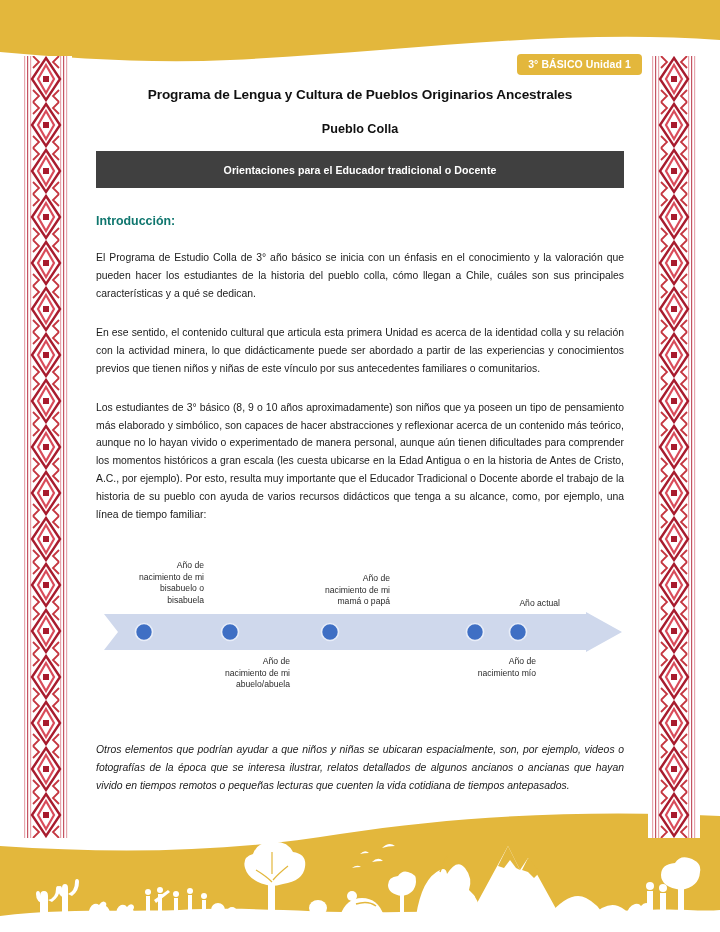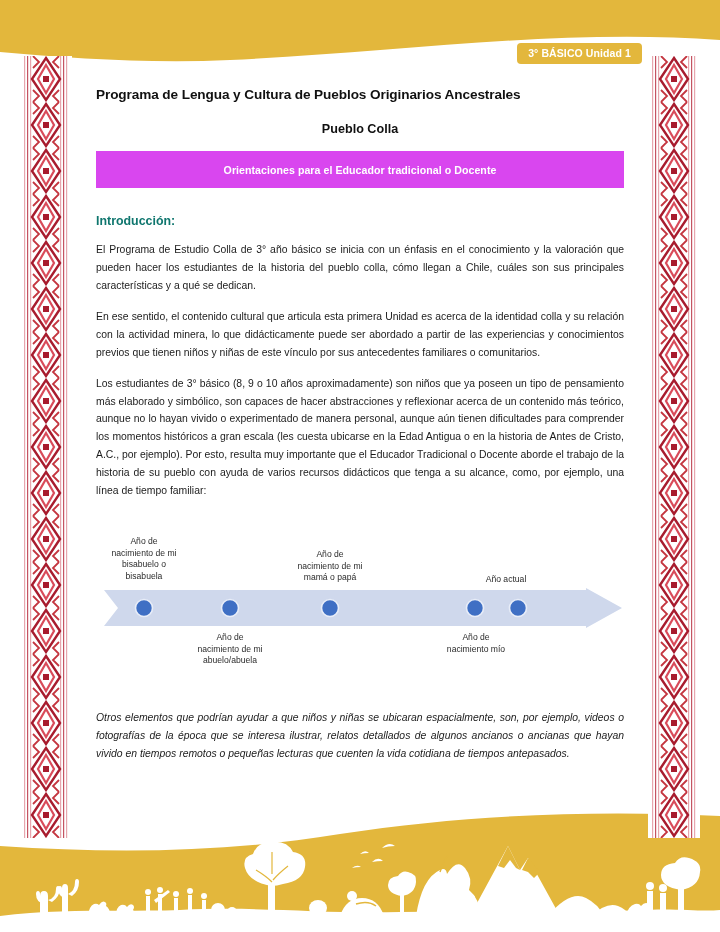--- a/index.html
+++ b/index.html
@@ -11,70 +11,70 @@
     position:relative;
   }
   .page{position:absolute;inset:0;width:720px;height:932px;overflow:hidden;background:#fff;}
 
   
   .top-band{position:absolute;left:0;top:0;width:720px;height:80px;z-index:2;pointer-events:none;}
   .top-band svg{display:block;}
 
   
   .unit-badge{
-    position:absolute;right:78px;top:43px;z-index:6;
+    position:absolute;right:78px;top:54px;z-index:6;
     background:#e3b73c;color:#ffffff;
     font-size:10.5px;font-weight:700;
     padding:4px 11px 5px 11px;border-radius:4px;
     letter-spacing:.1px;white-space:nowrap;
     box-shadow:0 0 0 0 rgba(0,0,0,0);
   }
 
   
   .side-border{position:absolute;top:56px;width:52px;height:782px;z-index:4;}
   .side-border.left{left:20px;}
   .side-border.right{left:648px;}
   .side-border svg{display:block;}
 
   
   .content{
     position:absolute;left:96px;top:78px;width:528px;z-index:5;
   }
 
   .doc-title{
-    text-align:left;font-size:13.6px;font-weight:700;color:#111;
+    text-align:center;font-size:13.6px;font-weight:700;color:#111;
     margin:8px 0 0 0;line-height:1.35;letter-spacing:-.1px;
   }
   .doc-subtitle{
     text-align:center;font-size:12.6px;font-weight:700;color:#111;
     margin:18px 0 0 0;
   }
 
   .red-banner{
-    margin-top:15px;background:#d946ef;color:#ffffff;
+    margin-top:15px;background:#404040;color:#ffffff;
     height:37px;display:flex;align-items:center;justify-content:center;
     font-size:10.6px;font-weight:700;letter-spacing:.05px;
   }
 
   .section-head{
     margin-top:26px;font-size:12.4px;font-weight:700;color:#0f766e;
   }
 
   p.body{
-    margin:13px 0 0 0;
+    margin:21px 0 0 0;
     font-size:10.4px;line-height:1.72;color:#1b1b1b;
     text-align:justify;text-justify:inter-word;
     hyphens:none;
   }
 
   
   .timeline{position:relative;margin-top:36px;height:160px;}
   .tl-svg{position:absolute;left:0;top:52px;}
   .tl-label{
-    position:absolute;text-align:center;font-size:8.6px;line-height:1.35;
+    position:absolute;text-align:right;font-size:8.6px;line-height:1.35;
     color:#2b2b2b;white-space:pre-line;
   }
 
   .closing{margin-top:30px;font-style:italic;}
 
   
   .bottom-art{position:absolute;left:0;bottom:0;width:720px;height:120px;z-index:3;}
   .bottom-art svg{display:block;}
 </style>
 </head>

